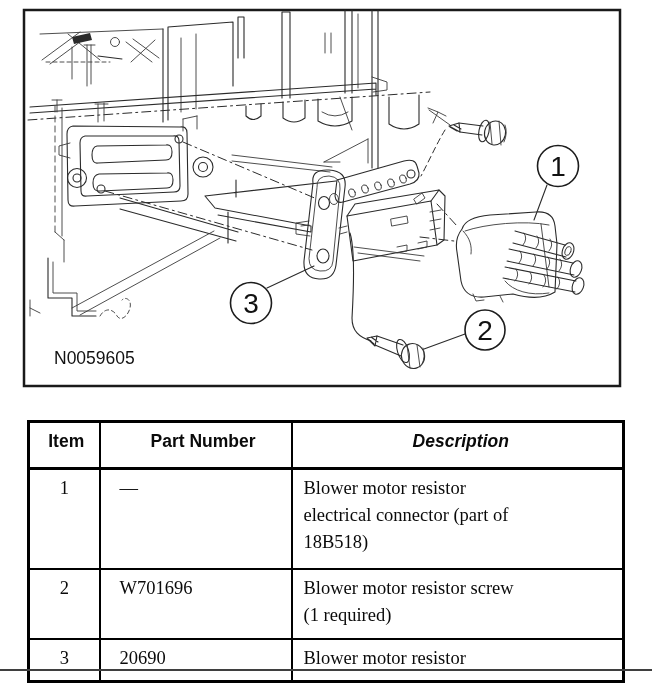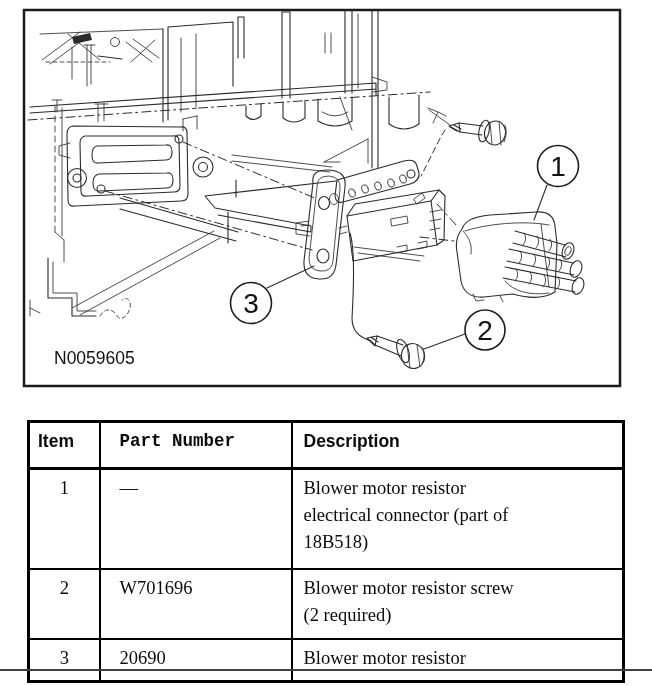--- a/index.html
+++ b/index.html
@@ -19,25 +19,25 @@
   table.parts{
     position:absolute;top:420px;left:27px;width:595px;
     border-collapse:collapse;table-layout:fixed;
     border:3px solid #000;
   }
   table.parts col.c-item{width:71px;}
   table.parts col.c-pn{width:192px;}
   table.parts col.c-desc{width:332px;}
   table.parts th{
     font-family:"Liberation Sans",sans-serif;font-weight:bold;font-size:17.5px;color:#0a0a0a;
-    text-align:left;border:2px solid #000;border-bottom:3px solid #000;
+    text-align:center;border:2px solid #000;border-bottom:3px solid #000;
     padding:7px 4px 15px 8px;height:22px;vertical-align:middle;
   }
-  table.parts th.h-pn{padding-left:19px;font-family:Liberation Mono, monospace;}
-  table.parts th.h-desc{padding-left:11px;}
+  table.parts th.h-pn{padding-left:19px;}
+  table.parts th.h-desc{padding-left:11px;font-style:italic;}
   table.parts td{
     font-family:"Liberation Serif","DejaVu Serif",serif;font-size:18.5px;color:#0a0a0a;
     border:2px solid #000;vertical-align:top;line-height:27px;
   }
   td.c-item{text-align:center;padding-top:5px;}
   td.c-pn{padding-left:19px;padding-top:5px;}
   td.c-desc{padding:5px 10px 5px 11px;white-space:pre-line;}
   tr.r1 td{height:88px;}
   tr.r2 td{height:58px;}
   tr.r3 td{height:30px;}
@@ -220,21 +220,21 @@
       <td class="c-item">1</td>
       <td class="c-pn">—</td>
       <td class="c-desc">Blower motor resistor
 electrical connector (part of
 18B518)</td>
     </tr>
     <tr class="r2">
       <td class="c-item">2</td>
       <td class="c-pn">W701696</td>
       <td class="c-desc">Blower motor resistor screw
-(2 required)</td>
+(1 required)</td>
     </tr>
     <tr class="r3">
       <td class="c-item">3</td>
       <td class="c-pn">20690</td>
       <td class="c-desc">Blower motor resistor</td>
     </tr>
   </tbody>
 </table>
 
 <div class="bottom-rule"></div>

